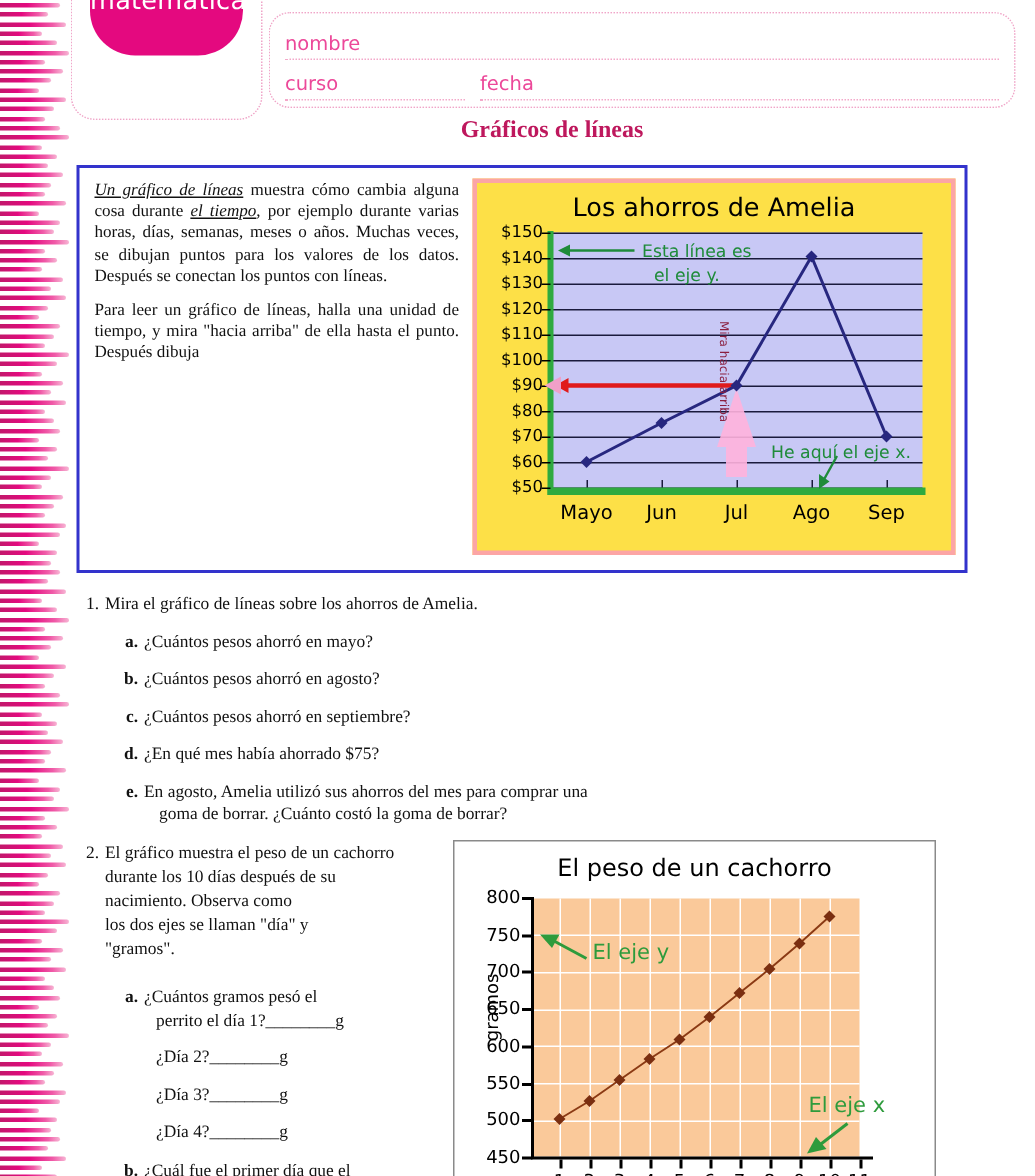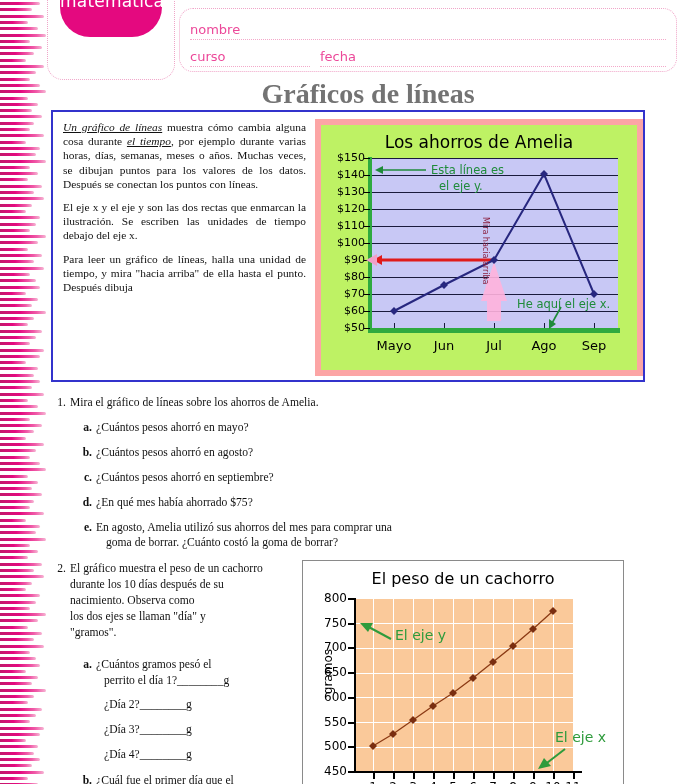--- a/index.html
+++ b/index.html
@@ -30,33 +30,33 @@
      color:#fff;font-family:"DejaVu Sans",sans-serif;font-size:17px;letter-spacing:.2px;}
   #logo-grade{position:absolute;left:0;top:62px;width:126px;text-align:center;
      color:#e4097f;font-family:"DejaVu Sans",sans-serif;font-size:16px;}
 
   #fieldbox{position:absolute;left:133px;top:8px;width:496px;height:62px;
      border:1px dotted #f0a5c8;border-radius:14px;}
   .fld-label{position:absolute;color:#ec4899;font-family:"DejaVu Sans",sans-serif;font-size:13px;}
   .fld-line{position:absolute;border-bottom:1px dotted #f3a8c9;height:0;}
 
   #page-title{position:absolute;left:46px;top:78px;width:644px;text-align:center;
-     font-family:"Liberation Serif",serif;font-weight:bold;font-size:28px;color:#737373;}
+     font-family:"Liberation Serif",serif;font-weight:bold;font-size:16px;color:#be185d;}
 
   
   #infobox{position:absolute;left:51px;top:110px;width:590px;height:268px;
      border:2px solid #3333cc;background:#fff;}
   #prose{position:absolute;left:10px;top:8px;width:243px;height:252px;
      font-size:11.4px;line-height:14.2px;color:#111;text-align:justify;}
   #prose p{margin:0 0 9px 0;}
   #prose .ital{font-style:italic;text-decoration:underline;}
 
   
   #chart1{position:absolute;left:262px;top:7px;width:316px;height:245px;
-     border:6px solid #fca5a5;background:#bef264;}
+     border:3px solid #fca5a5;background:#fde047;}
   #c1-title{position:absolute;left:0;top:7px;width:316px;text-align:center;
      font-family:"DejaVu Sans",sans-serif;font-size:17px;color:#000;}
   #c1-plot{position:absolute;left:49px;top:33px;width:248px;height:172px;
      background:#c8c8f5;}
   #c1-plot .hgrid{position:absolute;left:0;width:248px;height:1px;background:#1a1a3c;}
   #c1-plot .vtick{position:absolute;width:1px;background:#1a1a3c;}
   #c1-yaxis{position:absolute;left:47px;top:32px;width:4px;height:176px;background:#2faa3f;}
   #c1-xaxis{position:absolute;left:47px;top:203px;width:252px;height:5px;background:#2faa3f;}
   .c1-ylab{position:absolute;width:42px;text-align:right;
      font-family:"DejaVu Sans",sans-serif;font-size:11px;color:#000;}
@@ -251,21 +251,20 @@
     <div class="fld-line" style="left:140px;top:57px;width:346px;"></div>
   </div>
 </div>
 
 <div id="page-title">Gráficos de líneas</div>
 
 <div id="infobox">
 
   <div id="prose">
     <p><span class="ital">Un gráfico de líneas</span><span> muestra cómo cambia alguna cosa durante </span><span class="ital">el tiempo</span><span>, por ejemplo durante varias horas, días, semanas, meses o años. Muchas veces, se dibujan puntos para los valores de los datos. Después se conectan los puntos con líneas.</span></p>
-    <p>El eje x y el eje y son las dos rectas que enmarcan la ilustración. Se escriben las unidades de tiempo debajo del eje x.</p>
     <p style="margin-bottom:0">Para leer un gráfico de líneas, halla una unidad de tiempo, y mira "hacia arriba" de ella hasta el punto. Después dibuja</p>
   </div>
 
   <div id="chart1">
     <div id="c1-title">Los ahorros de Amelia</div>
 
     <div id="c1-plot">
       <div class="hgrid" style="top:0px;"></div>
       <div class="hgrid" style="top:17px;"></div>
       <div class="hgrid" style="top:34px;"></div>
@@ -471,14 +470,14 @@
 
     <line x1="88" y1="78" x2="62" y2="64" stroke="#2e9b3c" stroke-width="2"></line>
     <polygon points="57,62 70,62 65,71" fill="#2e9b3c"></polygon>
 
     <line x1="268,0" y1="0" x2="0" y2="0" stroke="none"></line>
     <line x1="262" y1="188" x2="240" y2="205" stroke="#2e9b3c" stroke-width="2"></line>
     <polygon points="235,208 241,197 248,205" fill="#2e9b3c"></polygon>
   </svg>
 
   <div class="note-green2" style="left:92px;top:66px;">El eje y</div>
-  <div class="note-green2" style="left:252px;top:168px;">El eje x</div>
+  <div class="note-green2" style="left:236px;top:168px;">El eje x</div>
 </div>
 
 </body></html>

